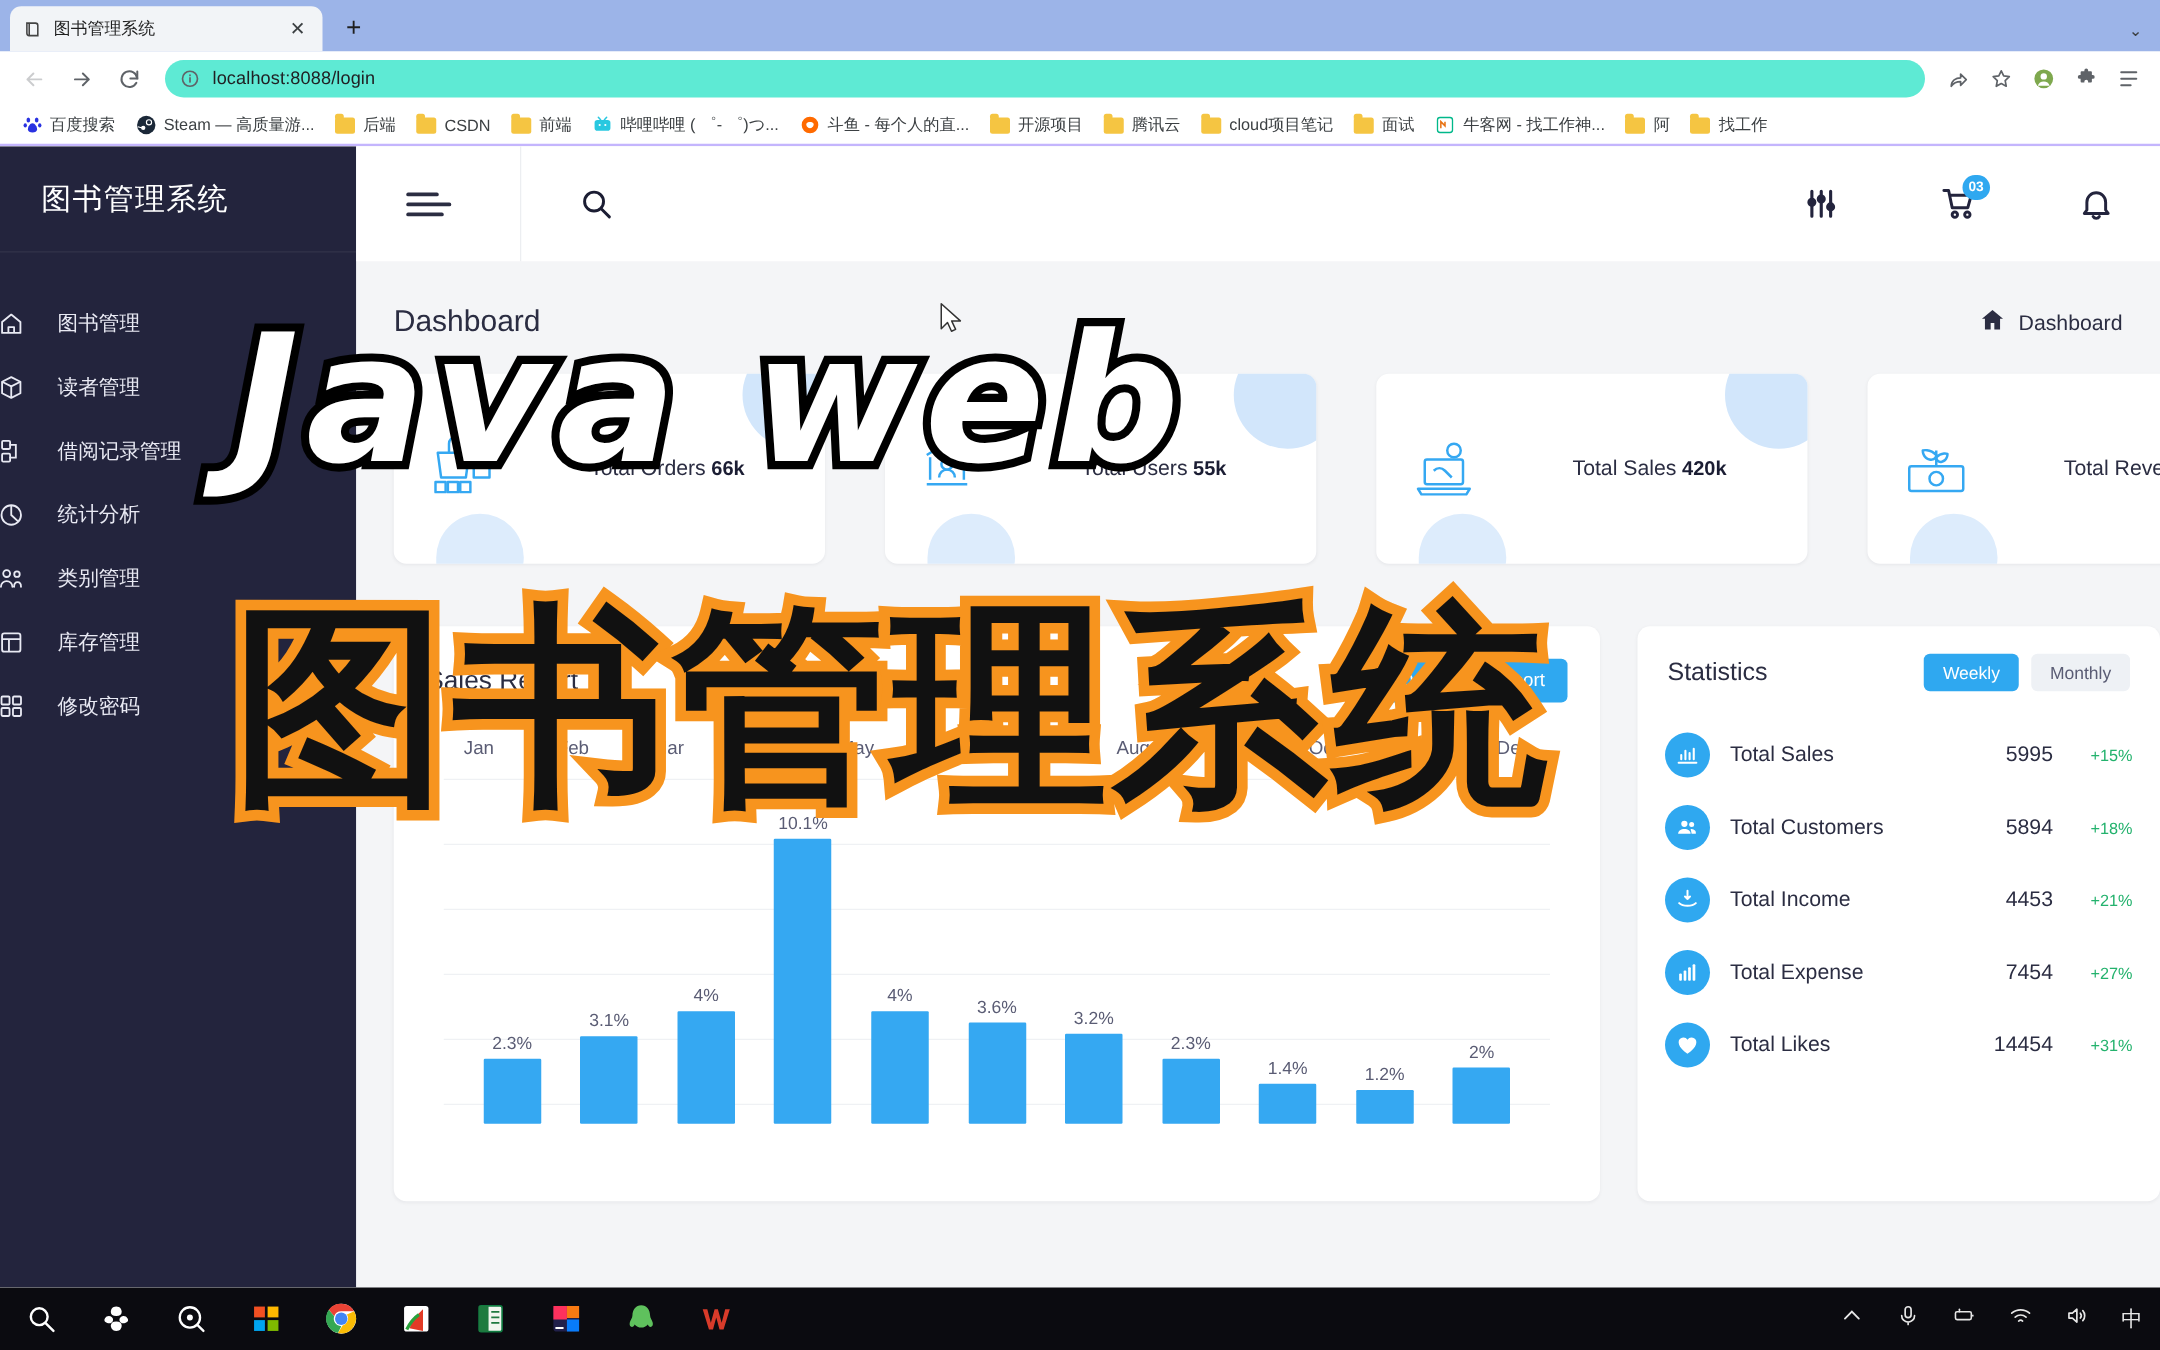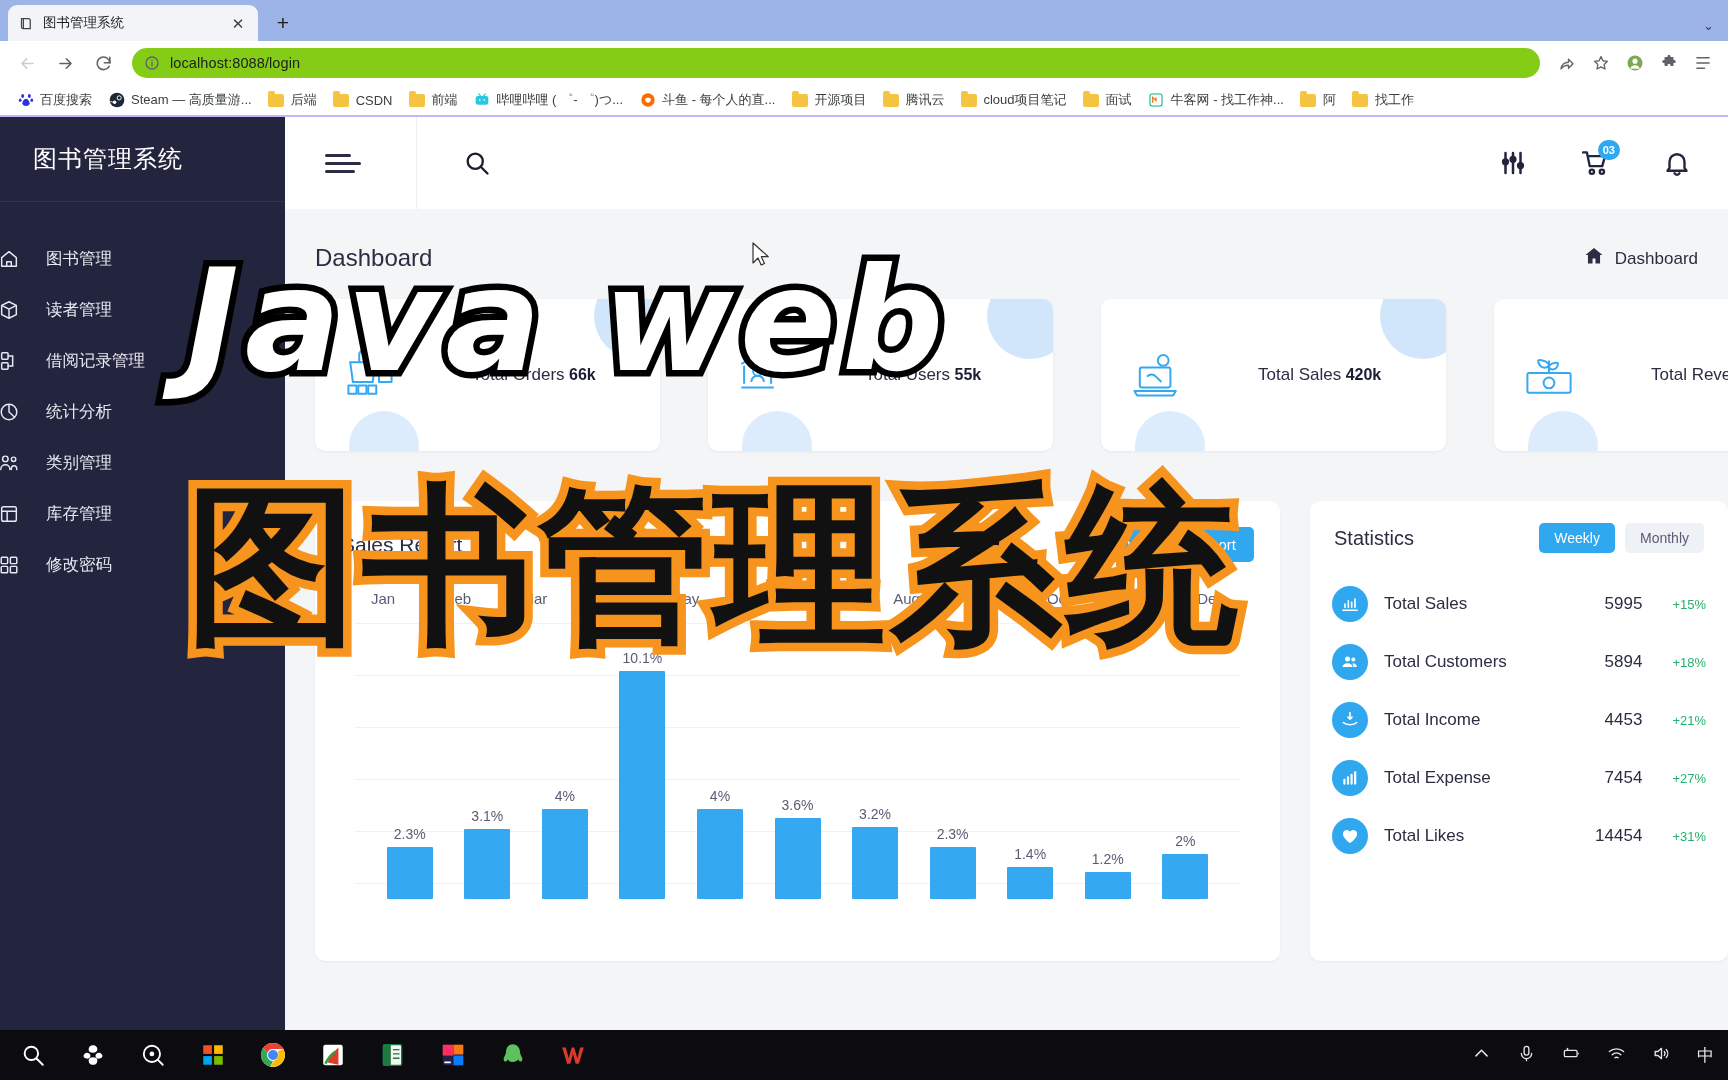--- a/index.html
+++ b/index.html
@@ -50,21 +50,21 @@
     height:44px; background:#fff; display:flex; align-items:center;
     padding:0 10px; gap:4px;
   }
   .nav-btn {
     width:34px; height:34px; border-radius:50%; display:flex; align-items:center;
     justify-content:center; color:#5f6368;
   }
   .nav-btn svg { width:19px; height:19px; }
   .nav-btn.back { opacity:.32; }
   .omnibox {
-    flex:1; height:30px; background:#84cc16; border-radius:16px;
+    flex:1; height:30px; background:#5eead4; border-radius:16px;
     display:flex; align-items:center; padding:0 12px; gap:10px; margin:0 8px;
     min-width:0;
   }
   .omnibox .info-icon { width:16px; height:16px; color:#5f6368; flex:0 0 16px; }
   .omnibox .url {
     font-size:14.5px; color:#202124; white-space:nowrap; overflow:hidden;
     text-overflow:ellipsis; letter-spacing:.1px;
   }
   .omnibox .spacer { flex:1; }
   .tb-icon {
@@ -119,21 +119,21 @@
     height:92px; background:#fff; display:flex; align-items:center; padding:0 0 0 40px;
   }
   .hamburger { width:38px; flex:0 0 38px; display:flex; flex-direction:column; gap:5px; }
   .hamburger span { height:3px; background:#2b2d42; border-radius:2px; display:block; }
   .hamburger span:nth-child(1){ width:26px; }
   .hamburger span:nth-child(2){ width:36px; }
   .hamburger span:nth-child(3){ width:30px; }
   .appbar-sep { width:1px; height:92px; background:#eceef1; margin:0 46px 0 53px; }
   .appbar-search { width:28px; height:28px; color:#1b1d33; }
   .appbar-spacer { flex:1; }
-  .appbar-actions { display:flex; align-items:center; gap:52px; padding-right:36px; }
+  .appbar-actions { display:flex; align-items:center; gap:80px; padding-right:36px; }
   .appbar-ico { position:relative; color:#23243d; display:flex; align-items:center; }
   .appbar-ico svg { width:30px; height:30px; }
   .badge {
     position:absolute; top:-8px; right:-10px; min-width:20px; height:20px;
     border-radius:10px; background:#2fa8f0; color:#fff; font-size:11px;
     display:flex; align-items:center; justify-content:center; padding:0 5px; font-weight:600;
   }
 
   
   .content { padding:22px 0 0 30px; position:relative; }

